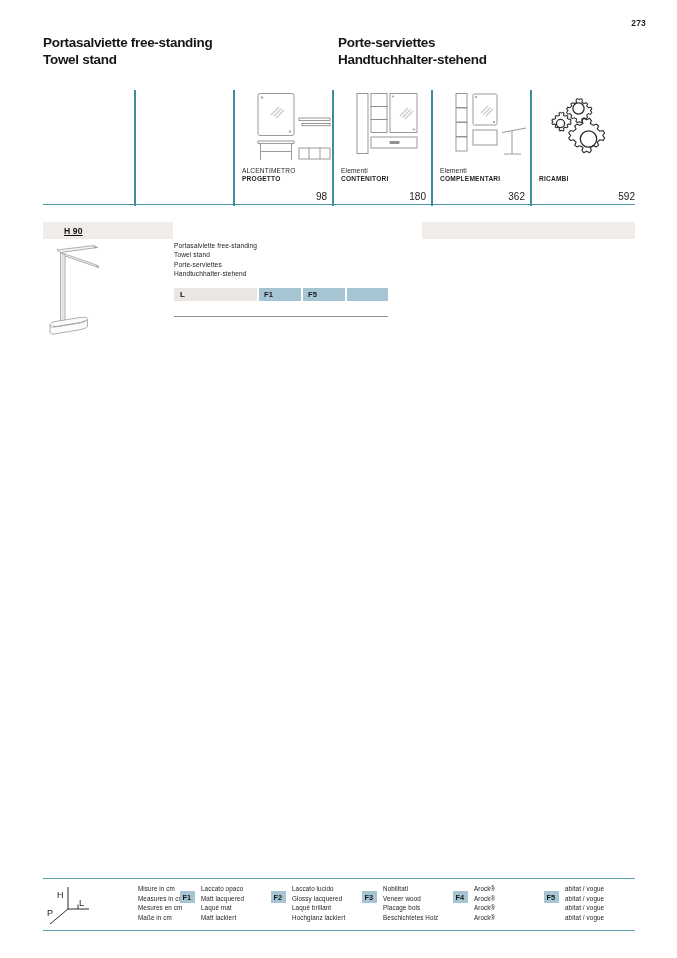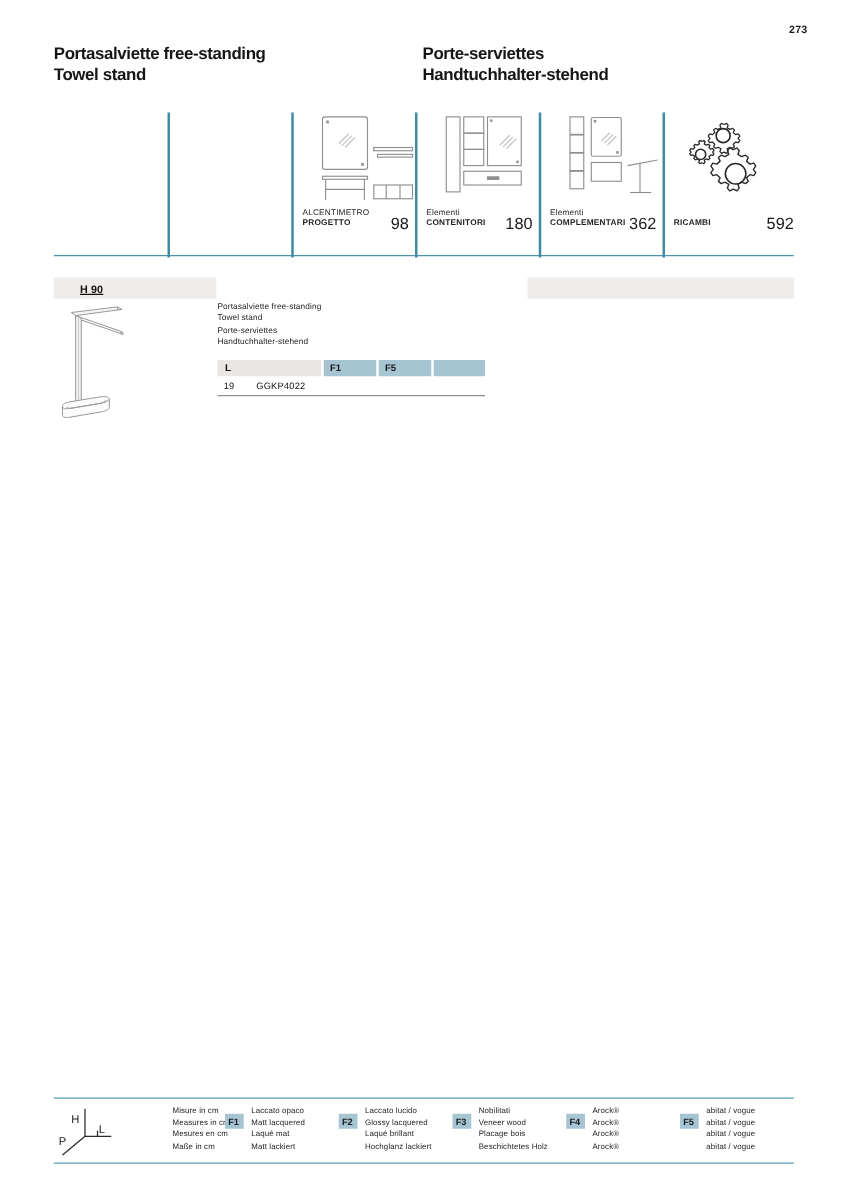--- a/index.html
+++ b/index.html
@@ -93,22 +93,22 @@
     letter-spacing: 0.15px;
     color: #1f1f1f;
     white-space: nowrap;
   }
   .nav-label .strong {
     font-weight: bold;
     letter-spacing: 0.2px;
   }
   .nav-page {
     position: absolute;
-    bottom: 20px;
-    font-size: 13px;
+    bottom: 4px;
+    font-size: 10px;
     color: #1a1a1a;
     text-align: right;
   }
 
   
   .band-h {
     position: absolute;
     left: 43px;
     top: 222px;
     width: 130px;
@@ -481,24 +481,20 @@
       <div class="fin-cell" style="left:85px;width:42px;">
         <div class="t">F1</div>
       </div>
       <div class="fin-cell" style="left:129px;width:42px;">
         <div class="t">F5</div>
       </div>
       <div class="fin-cell" style="left:173px;width:41px;">
         <div class="t"></div>
       </div>
     </div>
-    <div class="fin-row">
-      <div class="num">19</div>
-      <div class="code">GGKP4022</div>
-    </div>
     <div class="fin-underline"></div>
   </div>
 
   <div class="legend">
     <div class="legend-rule-top"></div>
     <div class="legend-rule-bottom"></div>
 
     <div class="legend-axis">
       <svg width="52" height="40" viewBox="0 0 52 40" xmlns="http://www.w3.org/2000/svg">
         <g stroke="#2b2b2b" stroke-width="1" fill="none">

